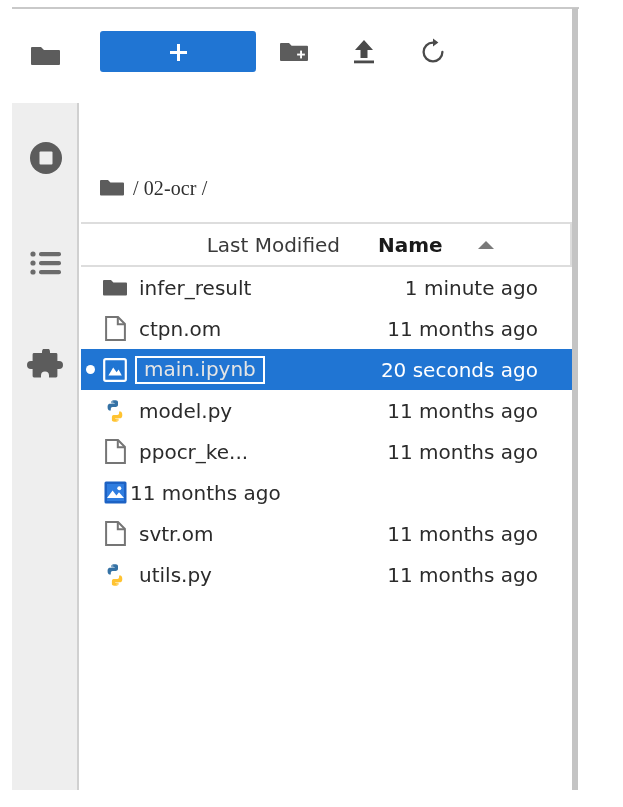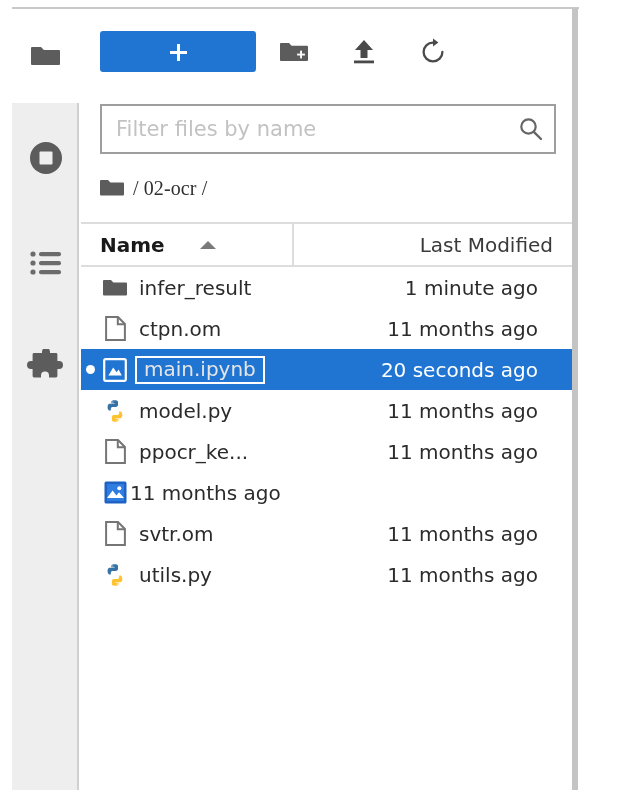--- a/index.html
+++ b/index.html
@@ -373,46 +373,37 @@
       <button id="refresh-button" class="toolbar-icon-button">
         <span>
           <svg width="28" height="28" viewBox="0 0 28 28">
             <path d="M14 4.6 a9.4 9.4 0 1 0 9.4 9.4" fill="none" stroke="#4a4a4a" stroke-width="2.3" stroke-linecap="round"></path>
             <path d="M14 0.6 L14 8.6 L19.4 4.6 Z" fill="#4a4a4a"></path>
           </svg>
         </span>
       </button>
     </div>
 
-    <div id="filter-box">
-      <input id="filter-input" type="text" placeholder="Filter files by name" style="">
-      <span id="search-icon-wrap">
-        <svg width="26" height="26" viewBox="0 0 26 26">
-          <circle cx="10.5" cy="10.5" r="7.2" fill="none" stroke="#666666" stroke-width="2.2"></circle>
-          <line x1="15.8" y1="15.8" x2="23" y2="23" stroke="#666666" stroke-width="2.4" stroke-linecap="round"></line>
-        </svg>
-      </span>
-    </div>
 
     <div id="breadcrumb">
       <span>
         <svg width="24" height="20" viewBox="0 0 24 20">
           <path d="M1 2 h7 l2.4 2.6 H23 a1 1 0 0 1 1 1 v11 a1 1 0 0 1 -1 1 H1 a1 1 0 0 1 -1 -1 V3 a1 1 0 0 1 1 -1 z" fill="#5c5c5c"></path>
         </svg>
       </span>
       <span id="breadcrumb-path">/ 02-ocr /</span>
     </div>
 
     <div id="list-header">
+      <div id="col-modified-header">
+        <span class="hdr-text">Last Modified</span>
+      </div>
       <div id="col-name-header">
         <span class="hdr-text">Name</span>
         <span id="sort-ascending-icon"></span>
-      </div>
-      <div id="col-modified-header">
-        <span class="hdr-text">Last Modified</span>
       </div>
     </div>
 
     <div id="file-list">
         <div class="file-row">
           <span class="row-marker"></span>
           <span class="file-icon">
             <svg width="24" height="20" viewBox="0 0 24 20">
               <path d="M1 2 h7 l2.4 2.6 H23 a1 1 0 0 1 1 1 v11 a1 1 0 0 1 -1 1 H1 a1 1 0 0 1 -1 -1 V3 a1 1 0 0 1 1 -1 z" fill="#5c5c5c"></path>
             </svg>

